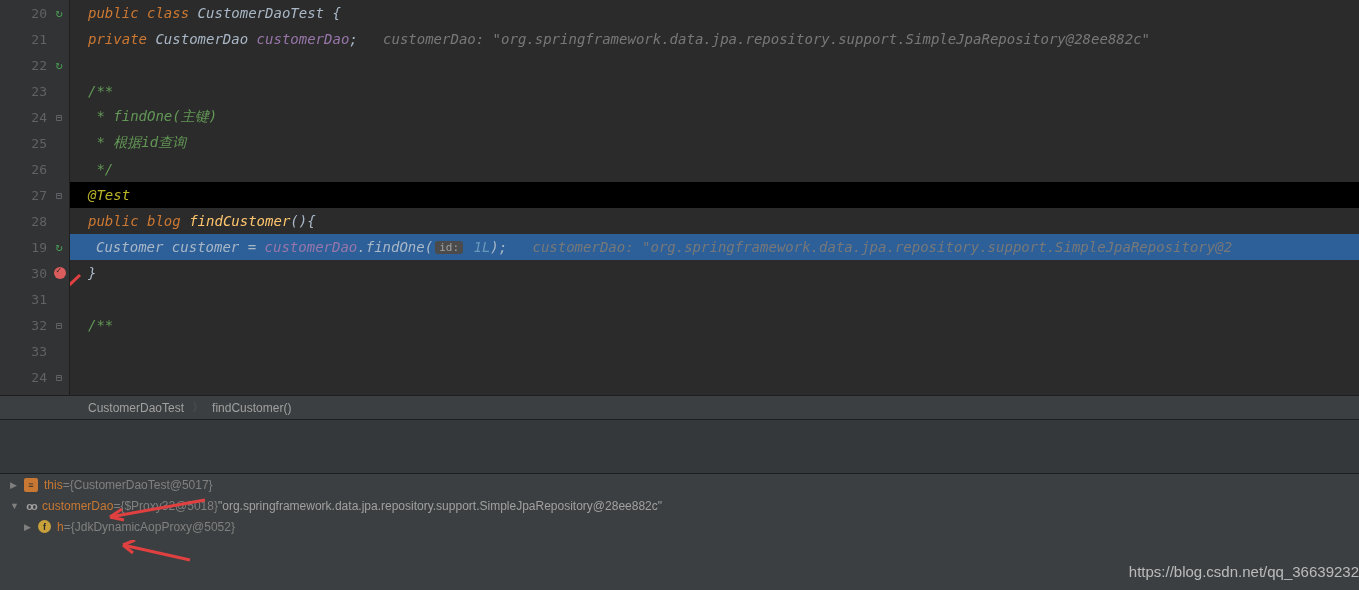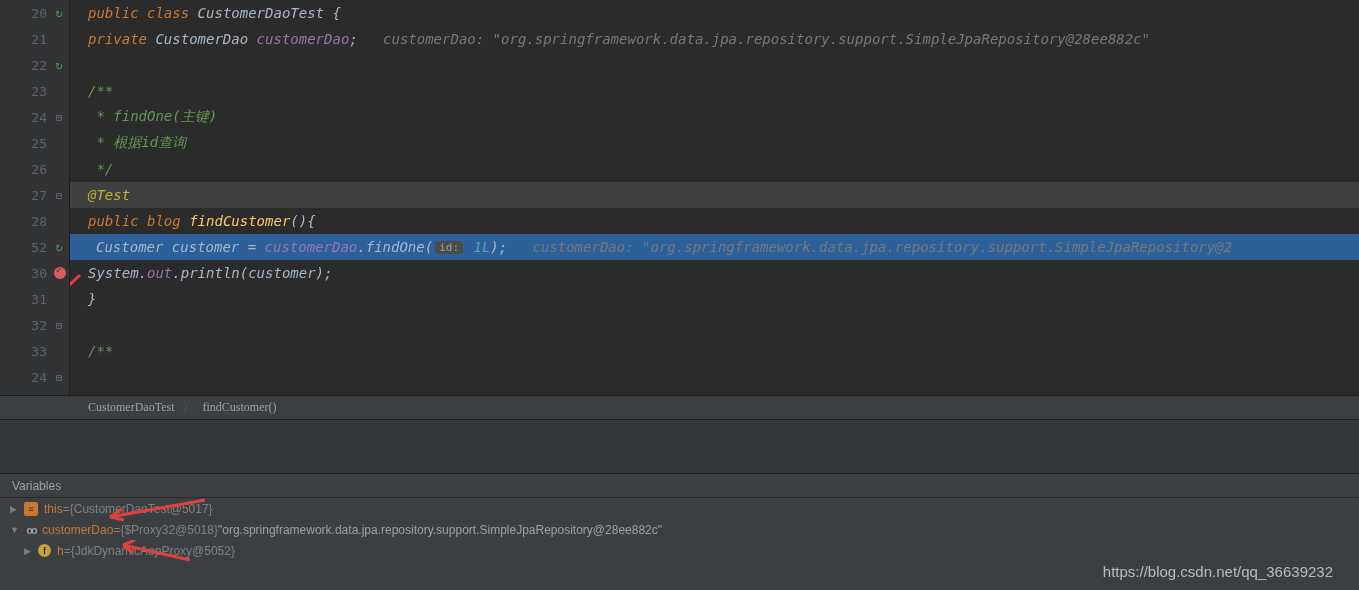--- a/index.html
+++ b/index.html
@@ -61,42 +61,42 @@
   }
   .code-line {
     height: 26px;
     padding-left: 18px;
     display: flex;
     align-items: center;
     white-space: pre;
     font-style: italic;
     font-family: "Consolas", monospace;
   }
-  .hl-blue { background: #404040; }
+  .hl-blue { background: #000000; }
   .hl-exec { background: #2d6099; padding-left: 26px; }
   .kw { color: #cc7832; font-style: italic; }
   .anno { color: #bbb529; font-style: italic; }
   .field { color: #9876aa; font-style: italic; }
   .methoddef { color: #ffc66d; font-style: italic; }
   .comment { color: #629755; font-style: italic; }
   .inlay { color: #787878; font-style: italic; }
   .num { color: #6897bb; font-style: italic; }
   .paramhint {
     background: #4b4b4b; color: #a0a0a0; border-radius: 3px;
     padding: 0 4px; font-size: 11px; margin: 0 2px;
     font-style: normal;
   }
   .plain { color: #a9b7c6; font-style: italic; }
   .arrow-red {
     position: absolute; pointer-events: none;
   }
   .breadcrumb {
     height: 24px; background: #3c3f41; border-top: 1px solid #1e1e1e;
     display: flex; align-items: center; padding-left: 88px;
-    font-size: 12px; color: #a0a0a0; font-family: Liberation Serif, serif;
+    font-size: 12px; color: #a0a0a0; font-family: Liberation Sans, sans-serif;
     font-style: normal;
   }
   .breadcrumb .sep { margin: 0 8px; color: #606366; }
   .spacer { height: 54px; background: #35383a; border-top: 1px solid #1e1e1e;}
   .variables-panel {
     background: #3c3f41;
     height: 117px;
     border-top: 1px solid #1e1e1e;
     font-family: sans-serif;
     font-size: 12px;
@@ -116,21 +116,21 @@
     display: inline-flex; align-items: center; justify-content: center;
     font-size: 9px; margin-right: 6px; font-weight: bold;
   }
   .icon-this { background: #c87832; color: #2b2b2b; }
   .icon-obj { color: #a0a0a0; font-size: 11px; letter-spacing: -2px; margin-right: 4px;}
   .icon-field { background: #c9a13b; color: #2b2b2b; border-radius: 50%; width:13px; height:13px;}
   .var-name-red { color: #c87832; }
   .var-value { color: #808080; }
   .var-string { color: #a0a0a0; }
   .watermark {
-    position: absolute; right: 26px; bottom: 10px;
+    position: absolute; right: 0; bottom: 10px;
     color: #d0d0d0; font-size: 15px; font-family: sans-serif;
     opacity: 0.85; font-style: normal;
   }
   .indent1 { padding-left: 24px; }
 </style>
 </head>
 <body>
 
 <div class="editor-area">
   <div class="gutter">
@@ -159,21 +159,21 @@
         <span>26</span>
       </div>
     <div class="gutter-line">
         <span>27</span>
         <span class="gutter-icon fold-icon">⊟</span>
       </div>
     <div class="gutter-line">
         <span>28</span>
       </div>
     <div class="gutter-line">
-        <span>52</span>
+        <span>19</span>
         <span class="gutter-icon run-icon">↻</span>
       </div>
     <div class="gutter-line">
         <span>30</span>
         <span class="breakpoint-icon breakpoint-check"></span>
       </div>
     <div class="gutter-line">
         <span>31</span>
       </div>
     <div class="gutter-line">
@@ -193,44 +193,40 @@
     <div class="code-line"><span class="kw">public </span><span class="kw">class </span><span class="plain">CustomerDaoTest {</span></div>
     <div class="code-line">    <span class="kw">private </span><span class="plain">CustomerDao </span><span class="field">customerDao</span><span class="plain">;</span><span class="inlay">   customerDao: "org.springframework.data.jpa.repository.support.SimpleJpaRepository@28ee882c"</span></div>
     <div class="code-line"></div>
     <div class="code-line">    <span class="comment">/**</span></div>
     <div class="code-line">    <span class="comment"> * findOne(主键)</span></div>
     <div class="code-line">    <span class="comment"> * 根据id查询</span></div>
     <div class="code-line">    <span class="comment"> */</span></div>
     <div class="code-line hl-blue">    <span class="anno">@Test</span></div>
     <div class="code-line">    <span class="kw">public </span><span class="kw">blog </span><span class="methoddef">findCustomer</span><span class="plain">(){</span></div>
     <div class="code-line hl-exec">        <span class="plain">Customer </span><span class="plain">customer = </span><span class="field">customerDao</span><span class="plain">.findOne(</span><span class="paramhint">id:</span><span class="num"> 1L</span><span class="plain">);</span><span class="inlay">   customerDao: "org.springframework.data.jpa.repository.support.SimpleJpaRepository@2</span></div>
-    <div class="code-line">        <span class="plain">System.</span><span class="field">out</span><span class="plain">.println(customer);</span></div>
     <div class="code-line">    <span class="plain">}</span></div>
     <div class="code-line"></div>
     <div class="code-line">    <span class="comment">/**</span></div>
 
     <svg class="arrow-red" style="left:-30px; top:270px;" width="50" height="50">
         <path d="M40 5 L8 35" stroke="#e04040" stroke-width="3"></path>
         <path d="M8 35 L15 25 M8 35 L20 32" stroke="#e04040" stroke-width="3"></path>
       </svg>
   </div>
 </div>
 
 <div class="breadcrumb">
   <span>CustomerDaoTest</span>
   <span class="sep">〉</span>
   <span>findCustomer()</span>
 </div>
 
 <div class="spacer"></div>
 
 <div class="variables-panel">
-  <div class="panel-header">
-      <span>Variables</span>
-    </div>
 
   <div class="var-row">
     <span class="tree-toggle">▶</span>
     <span class="var-icon icon-this">≡</span>
     <span class="var-name-red">this</span>
     <span class="var-value"> = </span>
     <span class="var-value">{CustomerDaoTest@5017}</span>
   </div>
 
   <div class="var-row">

